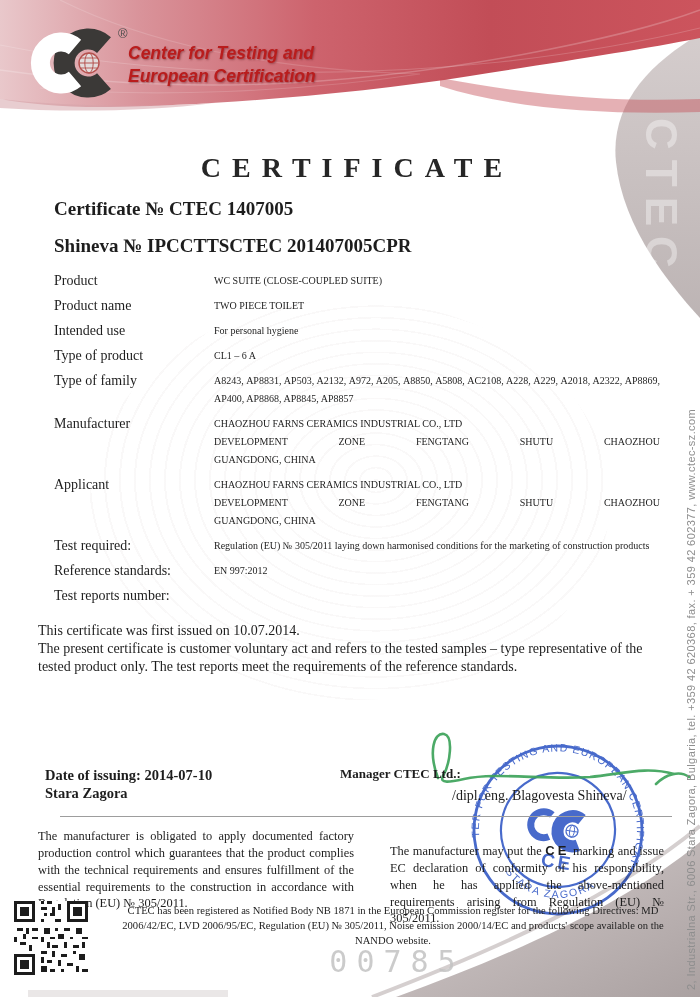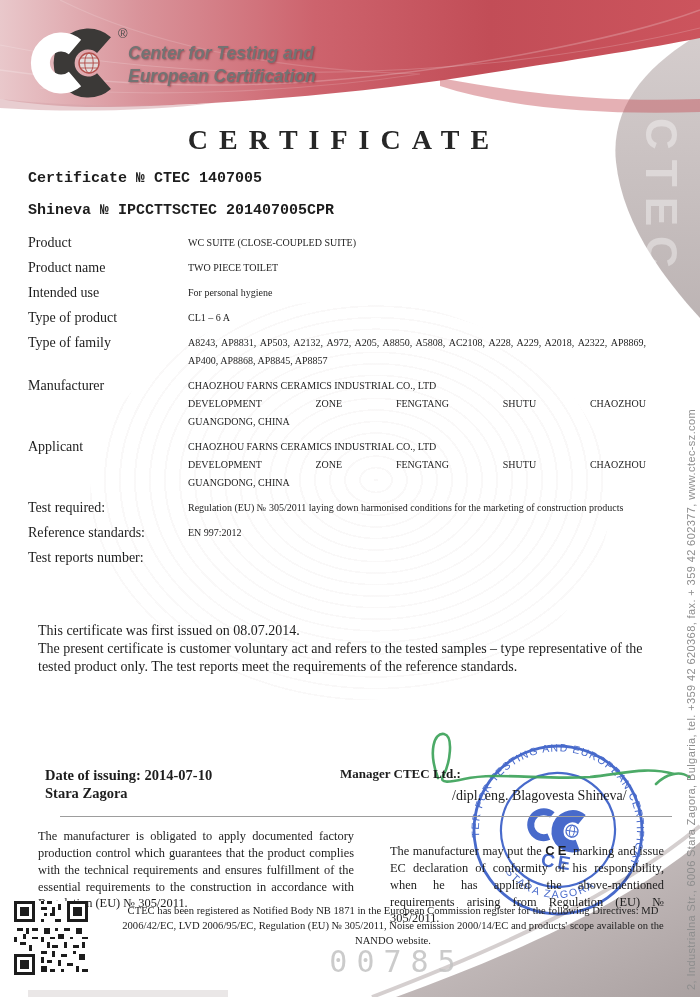--- a/index.html
+++ b/index.html
@@ -8,40 +8,40 @@
     background:#ffffff;overflow:hidden;
     font-family:"Liberation Serif","DejaVu Serif",serif;color:#1d1d1d;
   }
   
   .deco{position:absolute;left:0;top:0;width:700px;height:997px;pointer-events:none;}
   .logo-svg{position:absolute;left:30px;top:20px;}
   .banner-text{
     position:absolute;left:128px;top:42px;
     font-family:"Liberation Sans","DejaVu Sans",sans-serif;
     font-weight:bold;font-style:italic;font-size:17.5px;line-height:1.32;
-    color:#737373;text-shadow:1px 1px 2px rgba(110,35,42,.55);
+    color:#b91c1c;text-shadow:1px 1px 2px rgba(110,35,42,.55);
   }
   .wm-ctec{
     position:absolute;right:14px;top:118px;
     writing-mode:vertical-rl;font-family:"Liberation Sans",sans-serif;
     font-size:44px;font-weight:bold;letter-spacing:10px;
     color:rgba(255,255,255,0.38);
   }
   .guilloche{
     position:absolute;left:90px;top:300px;width:520px;height:400px;border-radius:50%;
     background:repeating-radial-gradient(ellipse at 55% 45%,rgba(150,125,125,0.05) 0 2px,transparent 2px 15px);
     filter:blur(0.7px);
   }
   
-  .content{position:relative;padding:118px 40px 0 28px;}
+  .content{position:relative;padding:118px 40px 0 54px;margin-top:28px;}
   .title{
     text-align:center;font-size:28px;font-weight:bold;letter-spacing:11px;
     color:#262626;margin:6px 0 14px 0;
   }
-  .headline{font-size:15px;font-weight:bold;margin:0 0 15px 0;font-family:Liberation Mono, monospace;}
+  .headline{font-size:19px;font-weight:bold;margin:0 0 15px 0;}
   .fields{margin-top:4px;}
   .frow{display:grid;grid-template-columns:160px 1fr;margin-bottom:7px;}
   .flabel{font-weight:normal;font-size:14px;line-height:18px;}
   .fvalue{font-weight:normal;font-size:10px;line-height:18px;max-width:458px;}
   .jpar{text-align:justify;}
   .jline{text-align:justify;text-align-last:justify;}
   .note{
     position:absolute;left:38px;top:622px;width:626px;
     font-size:14px;line-height:1.28;font-weight:normal;
   }
@@ -193,21 +193,21 @@
         <div class="flabel">Reference standards:</div>
         <div class="fvalue">EN 997:2012</div>
       </div>
       <div class="frow">
         <div class="flabel">Test reports number:</div>
       </div>
     </div>
   </div>
 
   <div class="note">
-    <div>This certificate was first issued on 08.07.2014.</div>
+    <div>This certificate was first issued on 10.07.2014.</div>
     <div>The present certificate is customer voluntary act and refers to the tested samples – type representative of the tested product only. The test reports meet the requirements of the reference standards.</div>
   </div>
 
   <svg class="seal-svg" width="180" height="180" viewBox="0 0 180 180">
     <g transform="rotate(9 90 90)" stroke="#2e55c4" fill="#2e55c4">
       <circle cx="90" cy="90" r="84" fill="none" stroke-width="2.8"></circle>
       <circle cx="90" cy="90" r="57" fill="none" stroke-width="2.2"></circle>
       <defs>
         <path id="sealTop" d="M14,112 A79,79 0 1 1 166,112" fill="none"></path>
         <path id="sealBottom" d="M36,130 A66,66 0 0 0 144,130" fill="none"></path>

